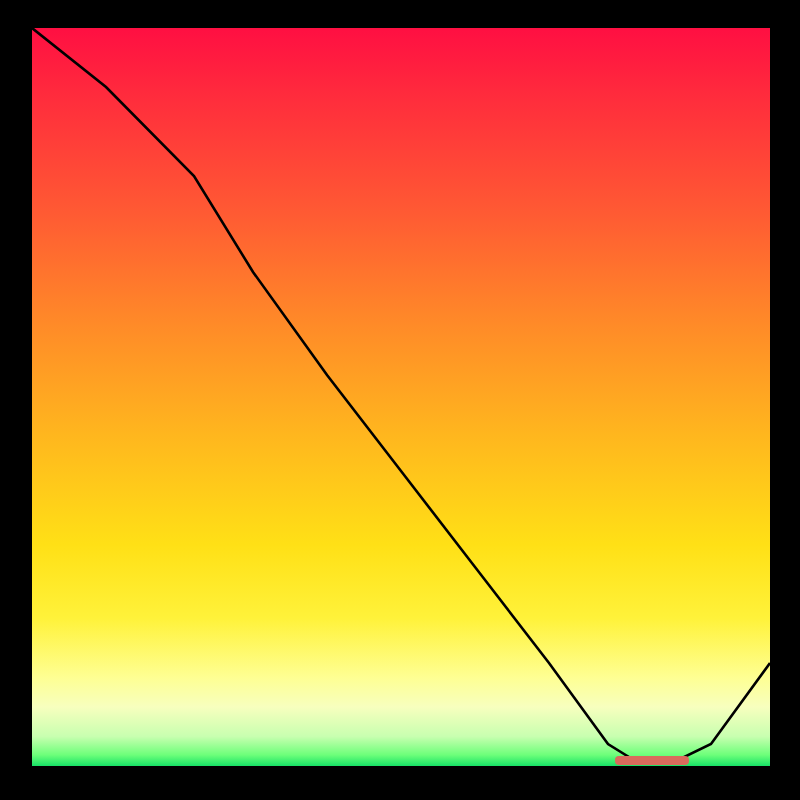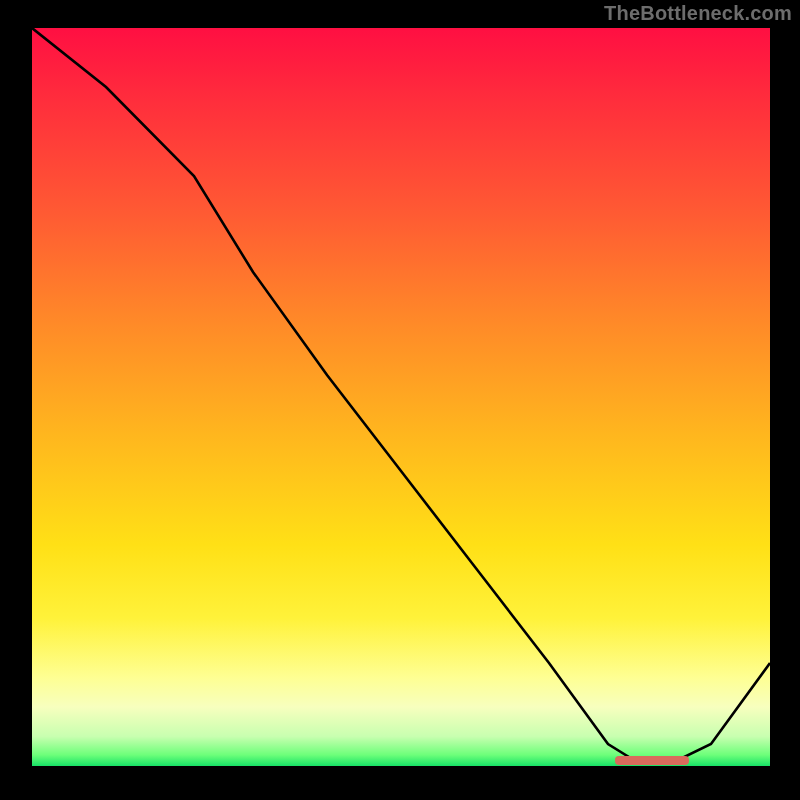--- a/index.html
+++ b/index.html
@@ -65,21 +65,20 @@
     height: 9px;
     border-radius: 4px;
     background: #d96a5c;
   }
 </style>
 </head>
 <body>
 
 <div class="wrapper">
 
-  <div class="watermark">TheBottleneck.com</div>
 
   <div class="plot-area">
     <div class="gradient-bg"></div>
 
     <svg class="curve-svg" viewBox="0 0 738 738" preserveAspectRatio="none">
 
       <path d="M 0 0
                L 74 59
                L 162 148
                L 221 244

